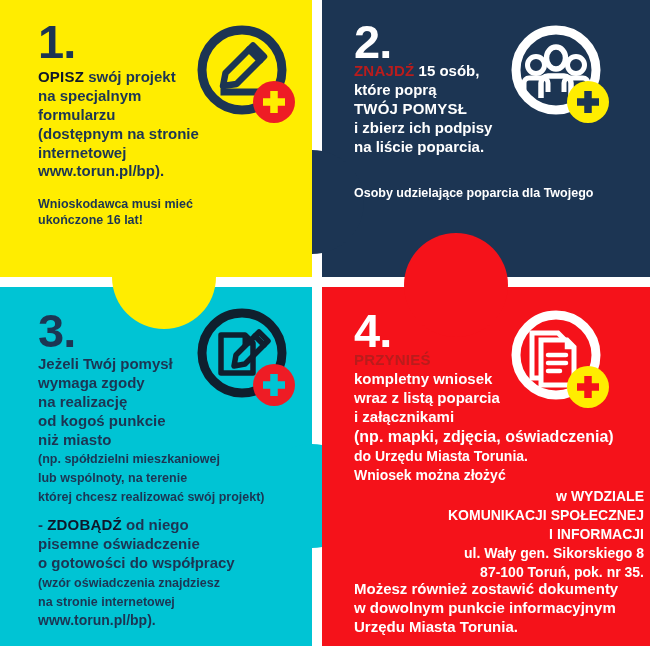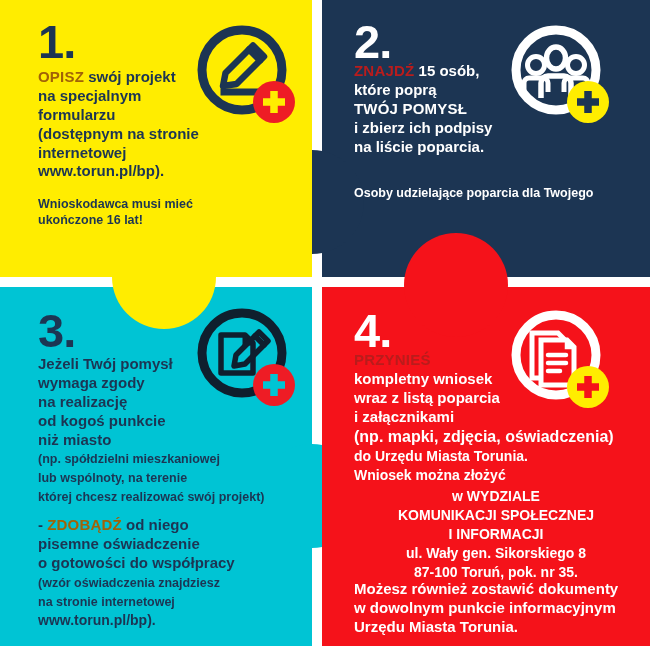--- a/index.html
+++ b/index.html
@@ -96,38 +96,38 @@
   
   .tx {
     position: absolute;
     font-size: 15px;
     line-height: 1.26;
     font-weight: 600;
   }
   .tx.small { font-size: 12.5px; line-height: 1.28; font-weight: 600; }
 
   .kw { font-weight: 800; letter-spacing: .2px; }
-  .kw-red    { color: #a16207; }
+  .kw-red    { color: #0f172a; }
   .kw-yellow { color: #b91c1c; }
   .bold { font-weight: 800; }
 
   #q1 .tx { left: 38px; color: #1c3553; }
   #q1 #t1-main { top: 68px; width: 200px; }
   #q1 #t1-note { top: 196px; width: 230px; }
 
   #q2 .tx { left: 32px; color: #ffffff; }
   #q2 #t2-main { top: 62px; width: 210px; }
   #q2 #t2-note { top: 185px; width: 280px; }
 
   #q3 .tx { left: 38px; color: #1c3553; }
   #q3 #t3-main { top: 68px; width: 270px; }
 
   #q4 .tx { left: 32px; color: #ffffff; }
   #q4 #t4-main   { top: 64px; width: 265px; }
-  #q4 #t4-addr   { top: 200px; width: 296px; text-align: center; left: 26px; }
+  #q4 #t4-addr   { top: 200px; width: 296px; text-align: right; left: 26px; }
   #q4 #t4-footer { top: 293px; width: 300px; }
 
   #t4-addr .a-big { font-weight: 800; font-size: 14px; line-height: 1.3; }
   #t4-addr .a-reg { font-weight: 600; font-size: 14px; line-height: 1.3; }
 
   
   .icon-wrap {
     position: absolute;
     width: 104px;
     height: 104px;

